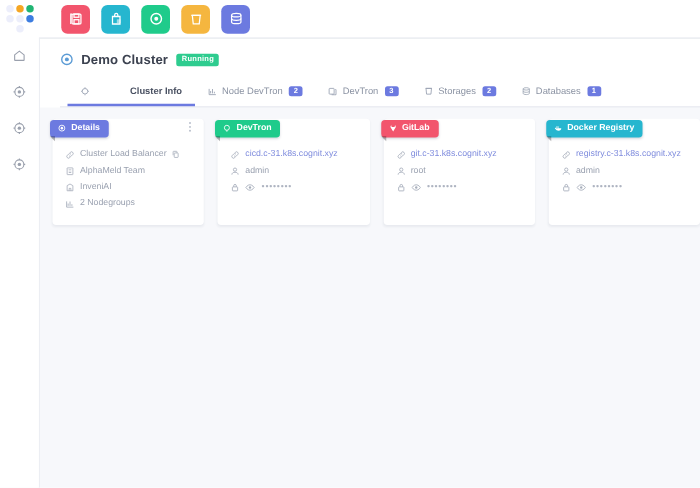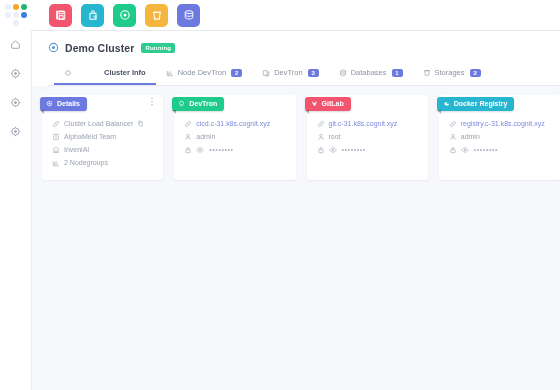--- a/index.html
+++ b/index.html
@@ -417,38 +417,38 @@
               <svg viewBox="0 0 16 16" fill="none" stroke="currentColor" stroke-width="1.4">
                 <rect x="2.6" y="3.4" width="8" height="9.2" rx="1"></rect>
                 <path d="M12.6 5.2h1v8.4h-7"></path>
               </svg>
             </span>
             <span>DevTron</span>
             <span class="tab-badge">3</span>
           </div>
           <div class="tab">
             <span class="tab-icon">
+              <svg viewBox="0 0 16 16" fill="none" stroke="currentColor" stroke-width="1.4">
+                <path d="M3.6 3.4h8.8l-.9 9.2H4.5z"></path>
+                <path d="M2.8 3.4h10.4"></path>
+              </svg>
+            </span>
+            <span>Storages</span>
+            <span class="tab-badge">2</span>
+          </div>
+          <div class="tab">
+            <span class="tab-icon">
               <svg viewBox="0 0 16 16" fill="none" stroke="currentColor" stroke-width="1.3">
                 <ellipse cx="8" cy="4.2" rx="5" ry="1.9"></ellipse>
                 <path d="M3 4.2v3.6c0 1 2.2 1.9 5 1.9s5-.9 5-1.9V4.2"></path>
                 <path d="M3 7.8v3.6c0 1 2.2 1.9 5 1.9s5-.9 5-1.9V7.8"></path>
               </svg>
             </span>
             <span>Databases</span>
             <span class="tab-badge">1</span>
-          </div>
-          <div class="tab">
-            <span class="tab-icon">
-              <svg viewBox="0 0 16 16" fill="none" stroke="currentColor" stroke-width="1.4">
-                <path d="M3.6 3.4h8.8l-.9 9.2H4.5z"></path>
-                <path d="M2.8 3.4h10.4"></path>
-              </svg>
-            </span>
-            <span>Storages</span>
-            <span class="tab-badge">2</span>
           </div>
         </div>
     </div>
 
     <div class="cards" id="cards">
         <div class="card">
           <div class="card-head"><span class="ribbon" style="background:#6c7ae0">
               <span class="ribbon-icon">
                 <svg viewBox="0 0 16 16" fill="none" stroke="currentColor" stroke-width="1.6">
                   <circle cx="8" cy="8" r="5.4"></circle>

